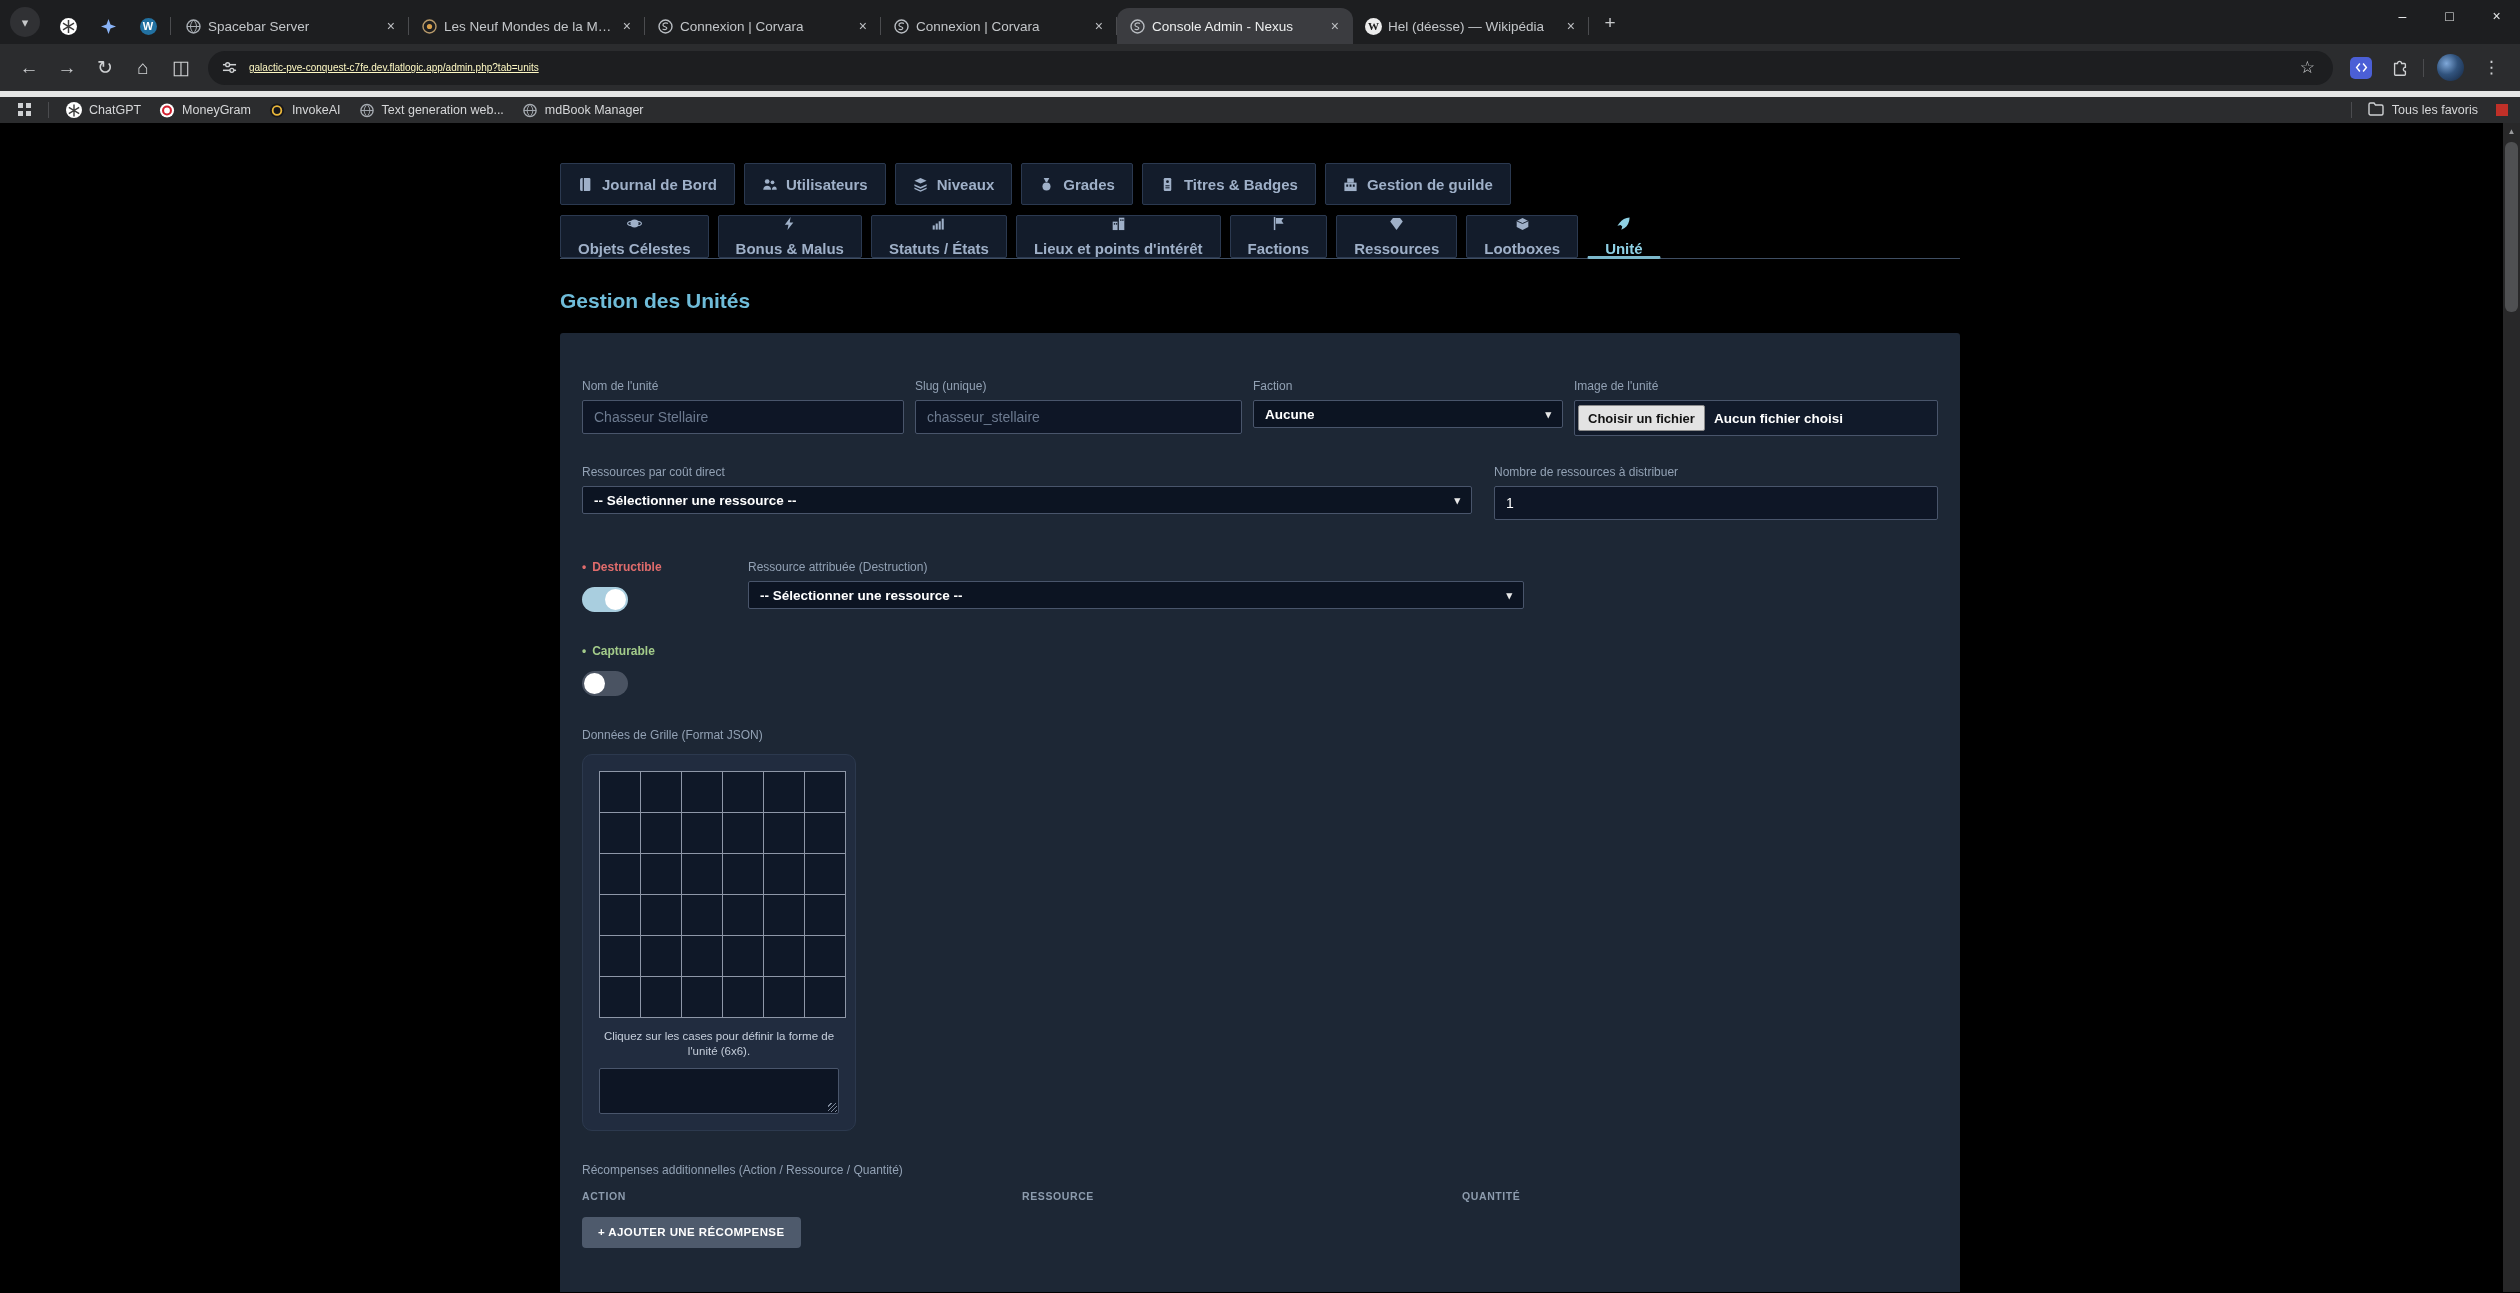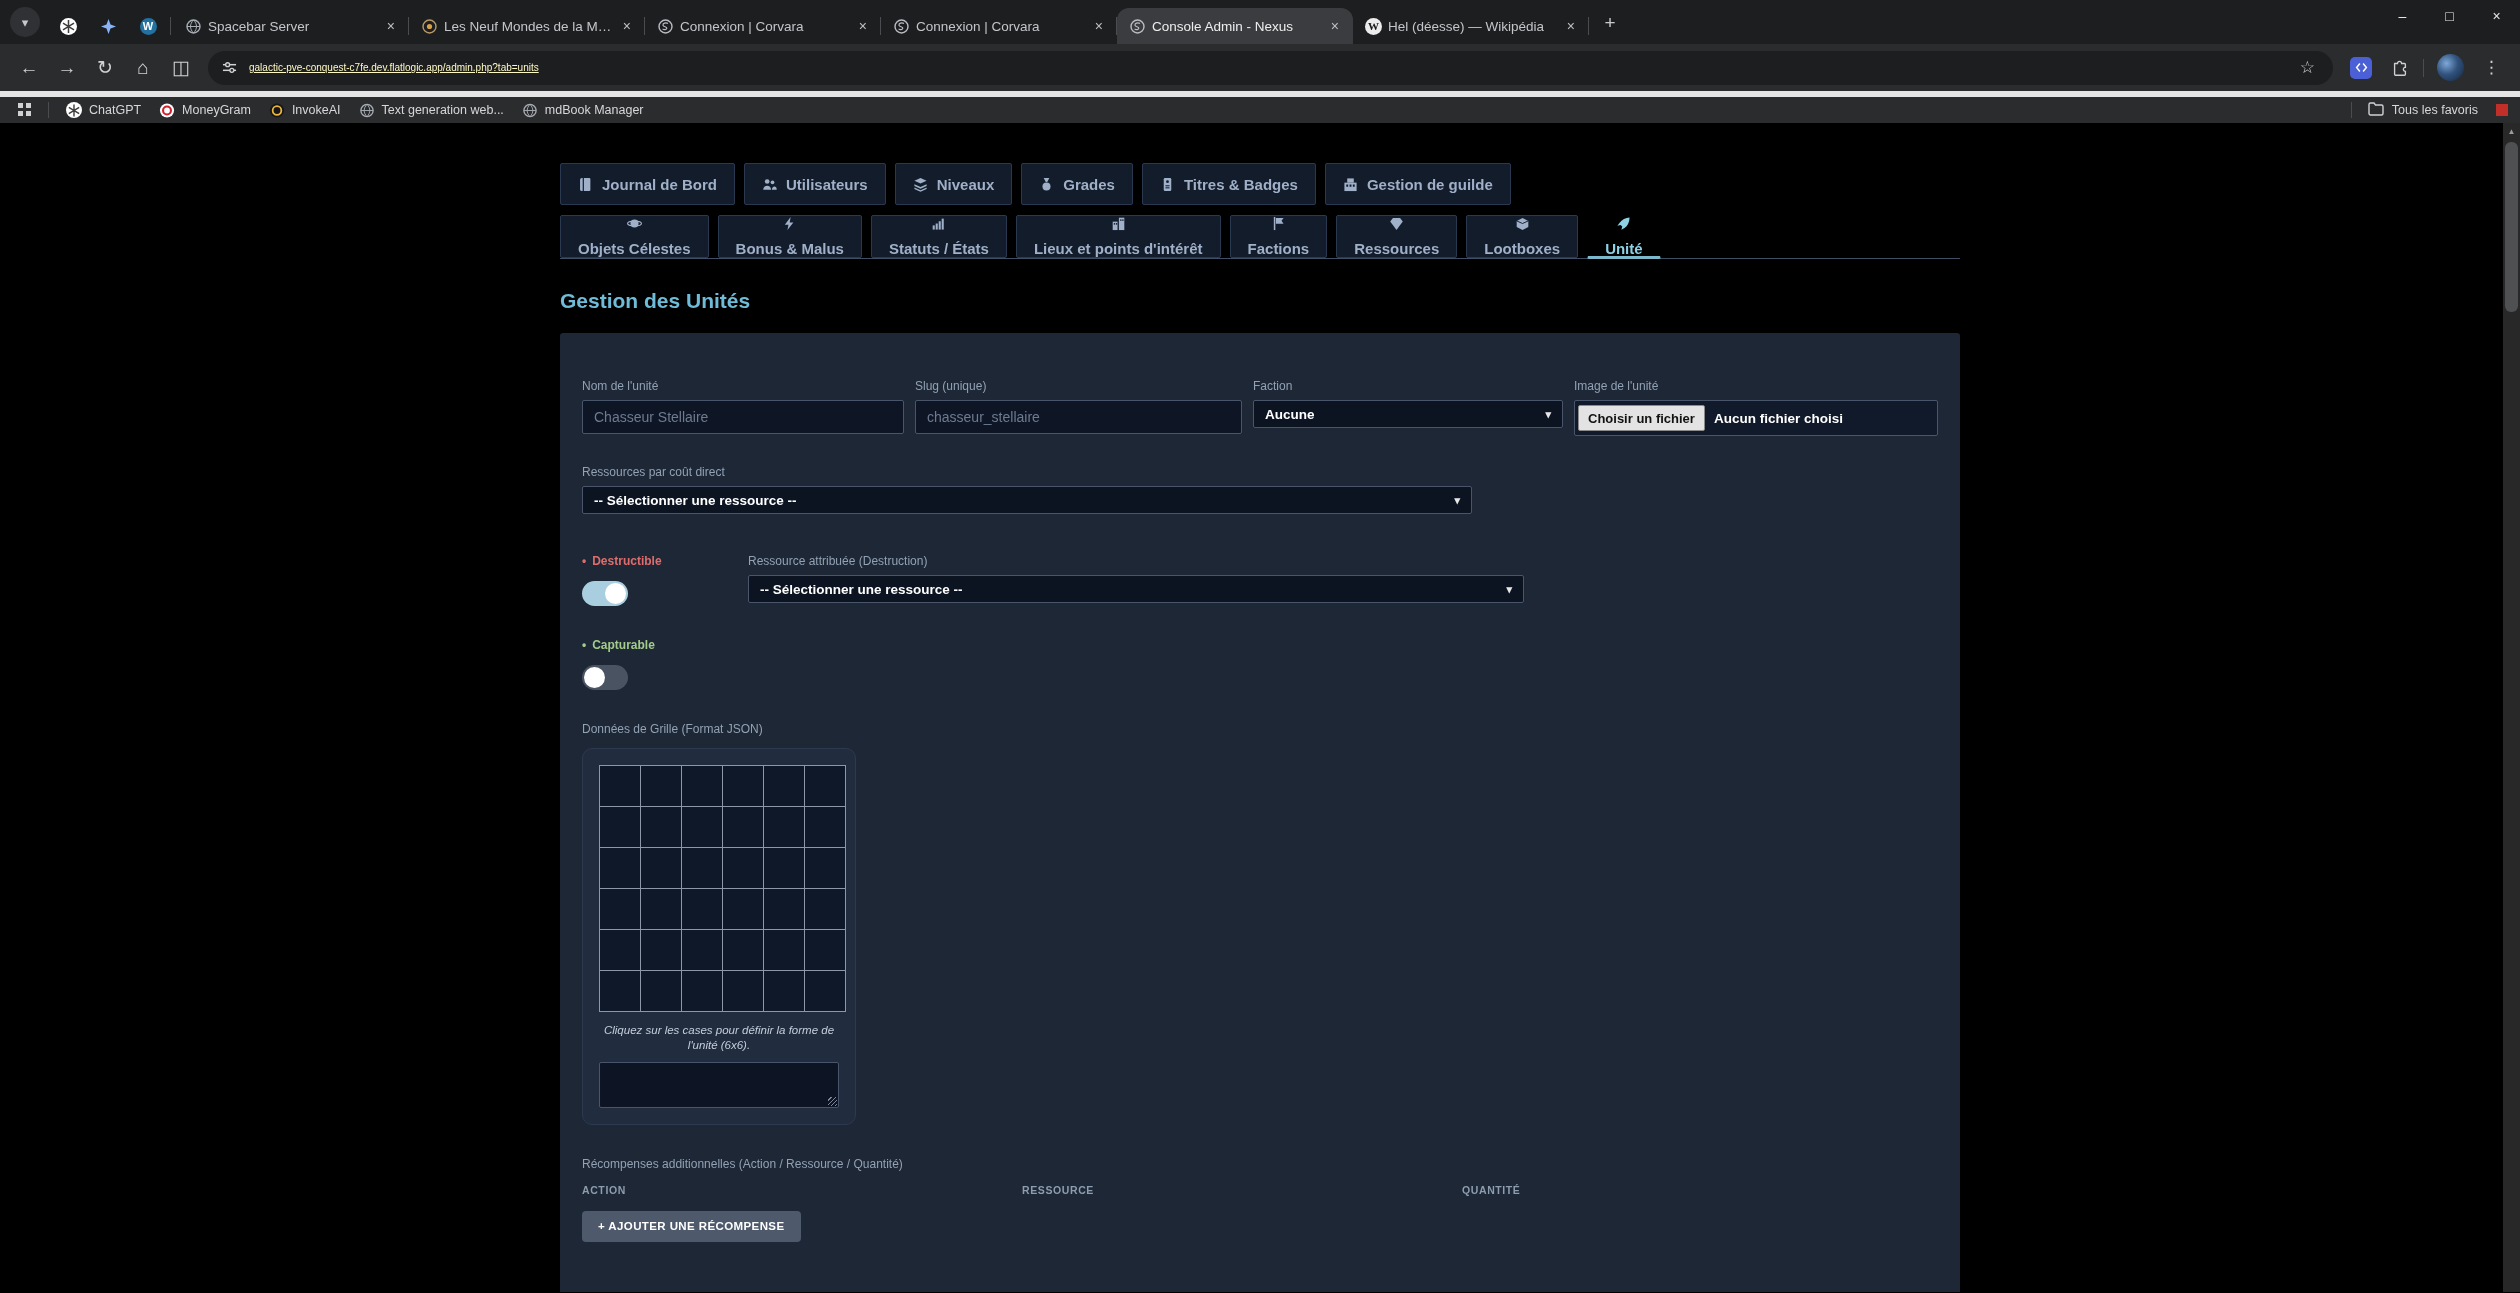--- a/index.html
+++ b/index.html
@@ -109,21 +109,21 @@
   .toggle.on{background:#a9cedf;}
   .toggle.on .knob{left:auto;right:2px;}
 
   .capt-row{margin-top:32px;}
 
   .grid-section{margin-top:32px;}
   .grid-panel{margin-top:12px;width:274px;background:#212c3f;border:1px solid #2c394e;border-radius:10px;padding:16px;}
   .ugrid{display:grid;grid-template-columns:repeat(6,40px);grid-auto-rows:40px;gap:1px;background:#8e97a8;
     border:1px solid #8e97a8;width:247px;}
   .ucell{background:#0f1828;cursor:pointer;}
-  .grid-hint{margin-top:11px;color:#c5cedb;font-size:11.5px;text-align:center;line-height:1.3;font-style:italic;}
+  .grid-hint{margin-top:11px;color:#c5cedb;font-size:11.5px;text-align:center;line-height:1.3;}
   .tawrap{position:relative;margin-top:9px;}
   .gridta{width:100%;height:46px;background:#0d1524;border:1px solid #49556b;border-radius:2px;resize:none;
     color:#fff;font-family:"Liberation Sans",sans-serif;font-size:12px;padding:5px;outline:none;display:block;}
   .tawrap::after{content:"";position:absolute;right:2px;bottom:2px;width:9px;height:9px;pointer-events:none;
     background:repeating-linear-gradient(135deg,transparent 0 2px,#7d889a 2px 3px);}
 
   .rewards{margin-top:32px;}
   .rw-headers{display:grid;grid-template-columns:440px 440px 1fr;margin-top:13px;}
   .rw-h{color:#8d9cae;font-size:10.5px;font-weight:bold;letter-spacing:.6px;}
   .addbtn{margin-top:15px;display:inline-flex;align-items:center;background:#4e5a6c;color:#fff;
@@ -504,20 +504,24 @@
       </div>
 
       <div class="row2">
         <div>
           <label class="flabel">Ressources par coût direct</label>
           <div class="dselect">
             <span class="sval">-- Sélectionner une ressource --</span>
             <span class="chev">▾</span>
           </div>
         </div>
+        <div>
+          <label class="flabel">Nombre de ressources à distribuer</label>
+          <input class="tinput" type="text" value="1" style="">
+        </div>
       </div>
 
       <div class="destr-row">
         <div>
           <div class="blabel lbl-red">
             <span class="dot">•</span>
             <span>Destructible</span>
           </div>
           <div class="toggle on">
               <div class="knob"></div>

